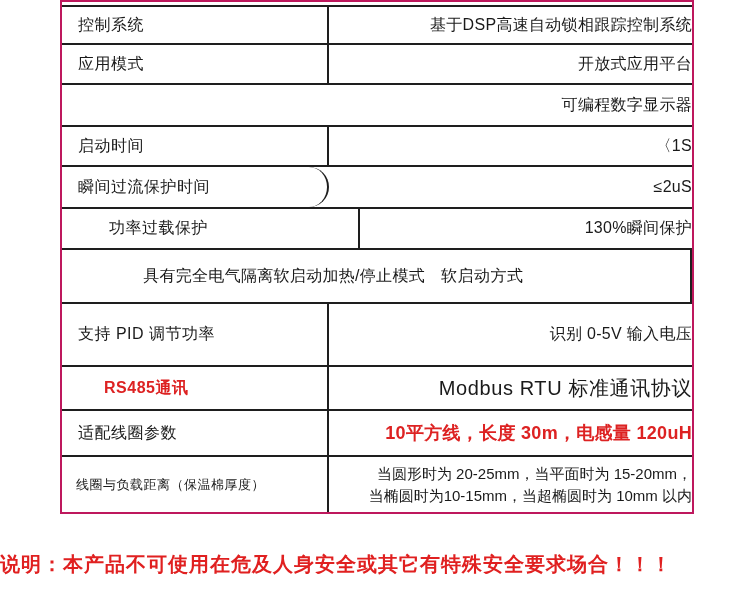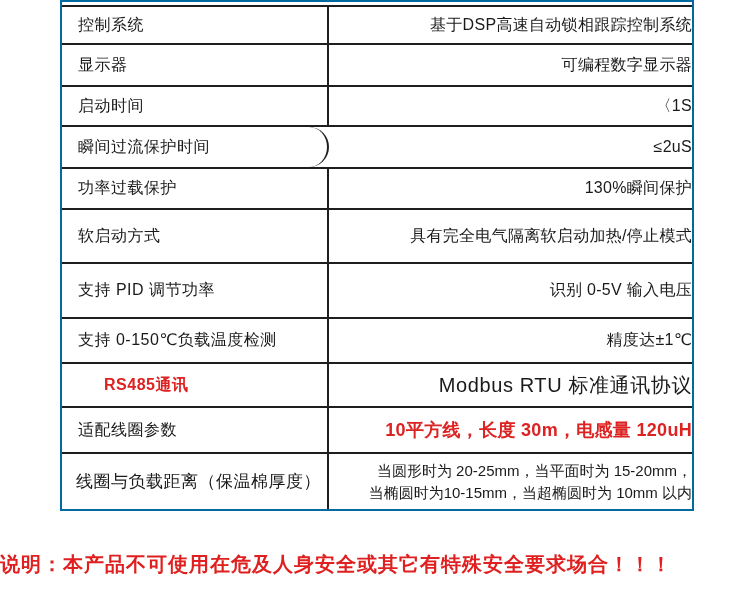--- a/index.html
+++ b/index.html
@@ -8,21 +8,21 @@
     background: #ffffff;
     font-family: "Liberation Sans", "DejaVu Sans", sans-serif;
     color: #1a1a1a;
     position: relative;
     overflow: hidden;
   }
   .spec-table {
     position: absolute;
     left: 60px; top: 0;
     width: 630px;
-    border: 2px solid #0369a1;
+    border: 2px solid #be185d;
     border-top-width: 2px;
     background: #ffffff;
   }
   .row {
     display: flex;
     border-top: 2px solid #1e1e1e;
   }
   .row.sliver { border-top: none; height: 3px; }
   .cell {
     display: flex;
@@ -39,22 +39,22 @@
   }
   .cell.value {
     flex: 1;
     padding-left: 18px;
     font-size: 16px;
     letter-spacing: 0.3px;
     text-align: right;
   }
   
   .r1  { height: 36px; } .r2  { height: 38px; } .r3  { height: 40px; }
-  .r4  { height: 38px; } .r5  { height: 40px; border-radius: 20px; } .r6  { height: 39px; }
-  .r7  { height: 52px; } .r8  { height: 53px; } .r9  { height: 43px; }
+  .r4  { height: 38px; } .r5  { height: 40px; border-radius: 20px; } .r6  { height: 39px; margin-left: 31px; }
+  .r7  { height: 52px; } .r8  { height: 61px; } .r9  { height: 43px; }
   .r10 { height: 42px; } .r11 { height: 44px; } .r12 { height: 55px; }
   
   .row-rs485 .label {
     color: #dd2222;
     font-size: 16px;
     font-weight: 700;
     padding-left: 42px;
     letter-spacing: 0.5px;
   }
   .row-rs485 .value {
@@ -66,21 +66,21 @@
     font-weight: 700;
     font-size: 18px;
     margin-left: 25px;
   }
   .row-distance .value {
     font-size: 15px;
     padding-left: 10px;
     line-height: 22px;
     letter-spacing: 0;
   }
-  .row-distance .label { font-size: 17px; padding-left: 14px; }
+  .row-distance .label { font-size: 13px; padding-left: 14px; }
   .warning-note {
     position: absolute;
     left: 0; right: 0;
     top: 551px;
     text-align: left;
     color: #e02020;
     font-size: 20px;
     font-weight: 700;
     letter-spacing: 1px;
     white-space: nowrap;
@@ -90,55 +90,54 @@
 <body>
 
 <div class="spec-table">
   <div class="row sliver"></div>
 
   <div class="row">
     <div class="cell label r1">控制系统</div>
     <div class="cell value r1">基于DSP高速自动锁相跟踪控制系统</div>
   </div>
 
+  <div class="row">
+    <div class="cell label r2">应用模式</div>
+    <div class="cell value r2">开放式应用平台</div>
+  </div>
 
   <div class="row">
-    <div class="cell label r3">显示器</div>
     <div class="cell value r3">可编程数字显示器</div>
   </div>
 
   <div class="row">
     <div class="cell label r4">启动时间</div>
     <div class="cell value r4">〈1S</div>
   </div>
 
   <div class="row">
     <div class="cell label r5">瞬间过流保护时间</div>
     <div class="cell value r5">≤2uS</div>
   </div>
 
   <div class="row">
     <div class="cell label r6">功率过载保护</div>
     <div class="cell value r6">130%瞬间保护</div>
   </div>
 
   <div class="row">
+    <div class="cell value r7">具有完全电气隔离软启动加热/停止模式</div>
     <div class="cell label r7">软启动方式</div>
-    <div class="cell value r7">具有完全电气隔离软启动加热/停止模式</div>
   </div>
 
   <div class="row">
     <div class="cell label r8">支持 PID 调节功率</div>
     <div class="cell value r8">识别 0-5V 输入电压</div>
   </div>
 
-  <div class="row">
-    <div class="cell label r9">支持 0-150℃负载温度检测</div>
-    <div class="cell value r9">精度达±1℃</div>
-  </div>
 
   <div class="row row-rs485">
     <div class="cell label r10">RS485通讯</div>
     <div class="cell value r10">Modbus RTU 标准通讯协议</div>
   </div>
 
   <div class="row row-coil">
     <div class="cell label r11">适配线圈参数</div>
     <div class="cell value r11">10平方线，长度 30m，电感量 120uH</div>
   </div>

